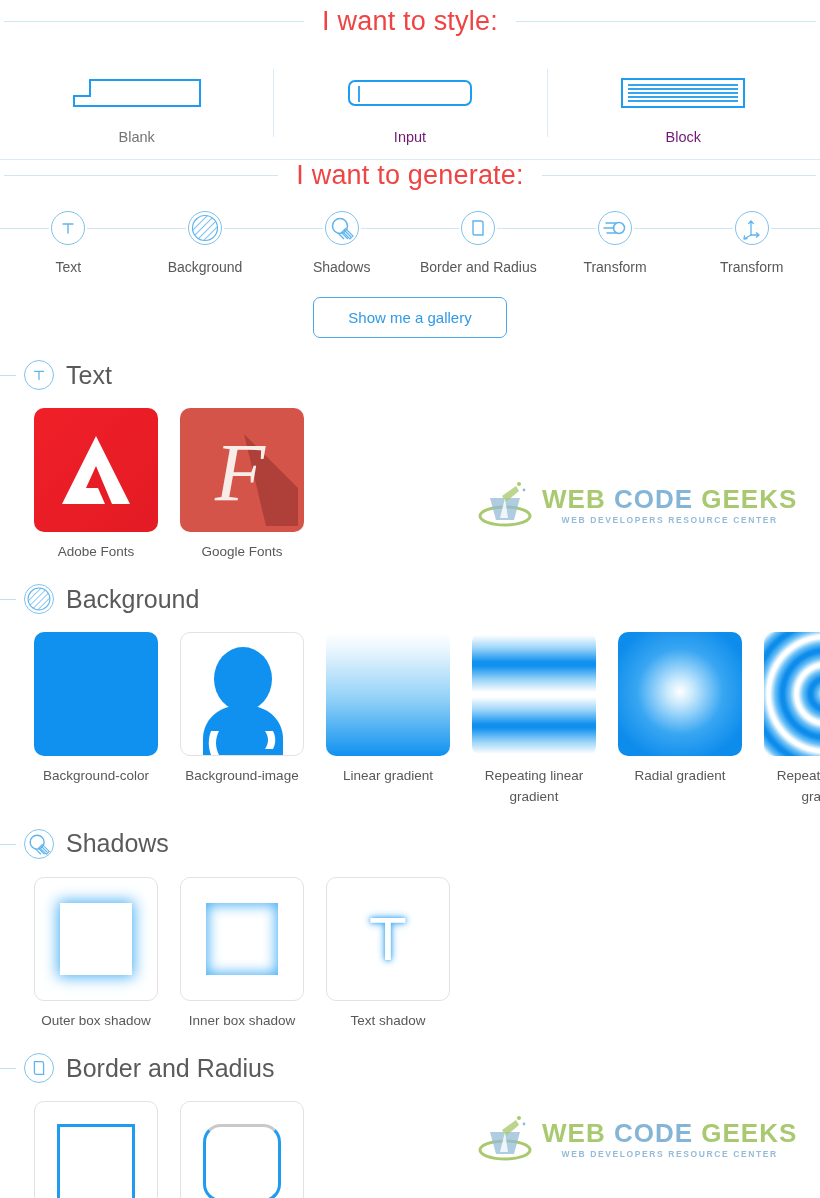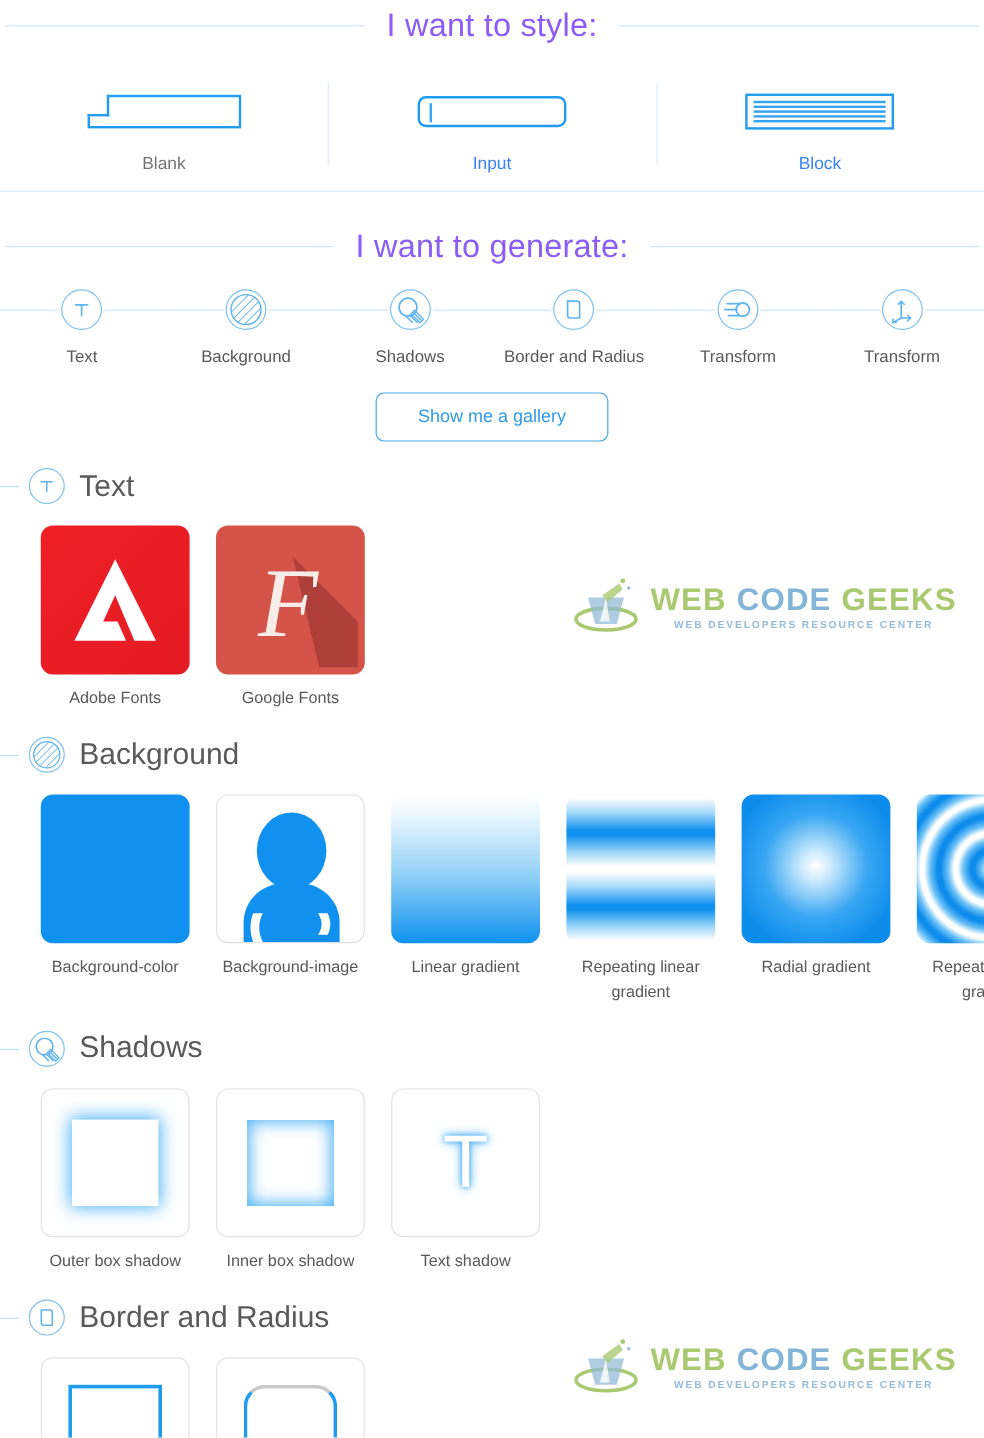--- a/index.html
+++ b/index.html
@@ -22,21 +22,21 @@
     padding: 0 4px;
   }
   .banner .rule {
     flex: 1 1 auto;
     height: 1px;
     background: #cfe6f5;
   }
   .banner .banner-title {
     font-size: 27px;
     font-weight: 400;
-    color: #8b5cf6;
+    color: #ef4444;
     white-space: nowrap;
     letter-spacing: .2px;
   }
 
   
   .style-section { padding-top: 6px; }
   .style-row {
     display: flex;
     margin-top: 28px;
     border-bottom: 1px solid #d8ebf7;
@@ -57,21 +57,21 @@
   }
   .style-art {
     height: 44px;
     display: flex;
     align-items: center;
     justify-content: center;
   }
   .style-label {
     margin-top: 14px;
     font-size: 14.5px;
-    color: #3b82f6;
+    color: #701a75;
   }
   .style-label.active { color: #737373; }
 
   
   .ic-blank {
     width: 128px; height: 28px;
     border: 2px solid #1f9bf0;
     position: relative;
     background: #fff;
   }
@@ -120,21 +120,21 @@
     color:#fff;
     font-size: 15px;
     font-weight: bold;
     border-radius: 6px;
     padding: 9px 26px;
     border: none;
     letter-spacing: .2px;
   }
 
   
-  .gen-section { margin-top: 30px; }
+  .gen-section { }
   .gen-row {
     display: flex;
     align-items: flex-start;
     margin-top: 18px;
   }
   .gen-item {
     flex: 1 1 0;
     text-align: center;
     position: relative;
   }

